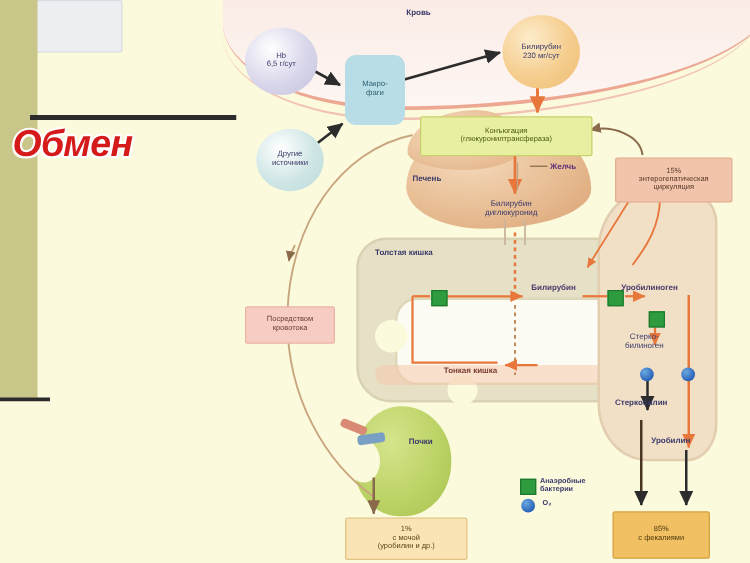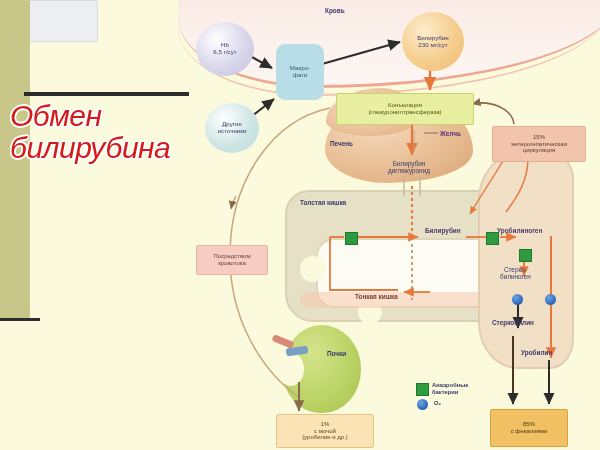--- a/index.html
+++ b/index.html
@@ -9,21 +9,21 @@
     font-family:"Liberation Sans","DejaVu Sans",sans-serif;
   }
   #stage{position:relative;width:600px;height:450px;overflow:hidden;background:#fbfadd;}
 
   
   .khaki-strip{position:absolute;left:0;top:0;width:30px;height:320px;background:#c9c68a;}
   .title-rule{position:absolute;left:24px;top:92px;width:165px;height:4px;background:#2c2c2c;}
   .title-rule2{position:absolute;left:0px;top:318px;width:40px;height:3px;background:#2c2c2c;}
   .title-txt{
     position:absolute;left:10px;top:100px;width:195px;
-    font-size:30px;font-weight:normal;font-style:italic;line-height:1.05;
+    font-size:30px;font-weight:bold;font-style:italic;line-height:1.05;
     color:#d51a1a;letter-spacing:-0.5px;
     text-shadow:
       -1.4px -1.4px 0 #fff, 1.4px -1.4px 0 #fff,
       -1.4px  1.4px 0 #fff, 1.4px  1.4px 0 #fff,
       0 -1.6px 0 #fff, 0 1.6px 0 #fff, -1.6px 0 0 #fff, 1.6px 0 0 #fff;
   }
 
   
   .vessel{position:absolute;left:178px;top:-38px;width:440px;height:120px;
           background:linear-gradient(180deg,#f9e4dc 0%,#fbeee9 45%,#fdf6f3 100%);
@@ -124,21 +124,20 @@
 </head>
 <body>
 
 <div id="stage">
 
   <div class="khaki-strip"></div>
   <div class="title-rule"></div>
   <div class="title-rule2"></div>
   <div class="title-txt">
     <span>Обмен</span><br>
-    <span>билирубина</span>
   </div>
 
   <div class="vessel"></div>
   <div class="vessel2"></div>
 
   <div class="liver"></div>
   <div class="liver2"></div>
 
   <div class="colon"></div>
   <div class="colon-inner"></div>

